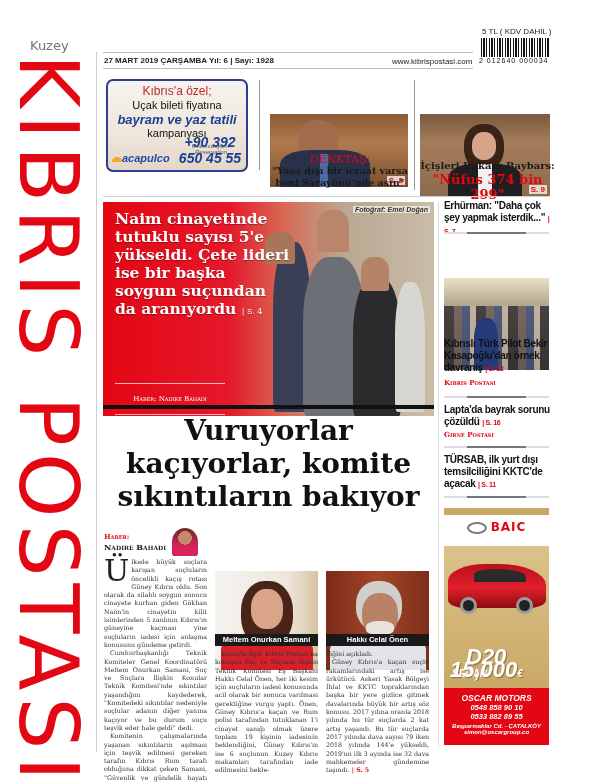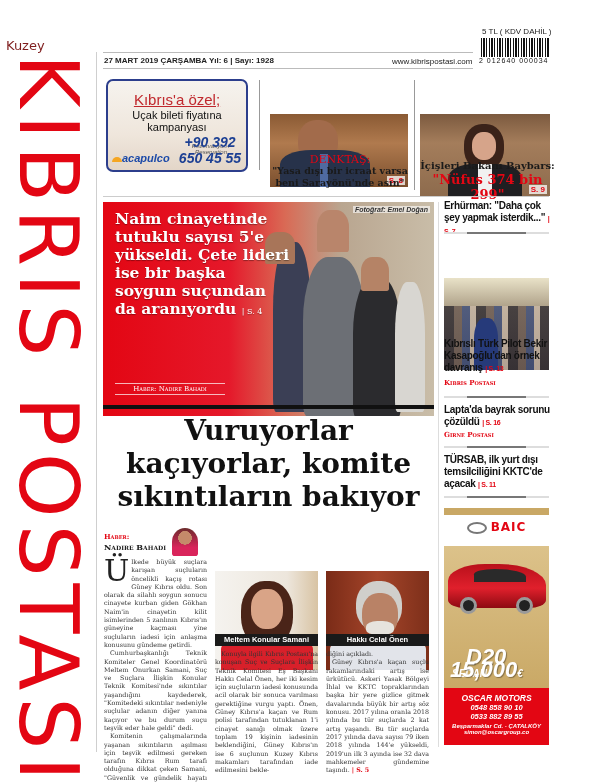--- a/index.html
+++ b/index.html
@@ -1,20 +1,20 @@
 <!DOCTYPE html>
 <html><head>
 <meta charset="utf-8">
 <style>
   * { box-sizing: border-box; margin: 0; padding: 0; }
   html, body { width: 600px; height: 782px; background: #ffffff; overflow: hidden; }
   body { position: relative; font-family: "Liberation Sans", sans-serif; color: #1a1a1a; }
 
   
-  .kuzey { position: absolute; left: 6px; top: 38px; color: #7f1d1d; font-size: 13px; font-family: "DejaVu Sans", sans-serif; }
+  .kuzey { position: absolute; left: 30px; top: 38px; color: #737373; font-size: 13px; font-family: "DejaVu Sans", sans-serif; }
   .masthead { position: absolute; left: 0; top: 54px; width: 96px; height: 690px; }
   .masthead-text {
     position: absolute; left: 48px; top: 0;
     transform-origin: 0 0; transform: rotate(90deg) translateY(-44px);
     white-space: nowrap; color: #e30613;
     font-family: "DejaVu Sans", sans-serif; font-size: 82px; font-weight: 400;
     letter-spacing: 7px; line-height: 88px;
   }
   .masthead-rule { position: absolute; left: 96px; top: 52px; width: 1px; height: 700px; background: #cfcfcf; }
 
@@ -23,21 +23,21 @@
   .barcode { position: absolute; left: 481px; top: 38px; width: 68px; height: 24px;
     background: repeating-linear-gradient(90deg,#111 0 1px,#fff 1px 2px,#111 2px 4px,#fff 4px 5px,#111 5px 6px,#fff 6px 8px); }
   .barcode-digits { position: absolute; left: 479px; top: 57px; font-size: 7px; letter-spacing: 1px; background: #fff; color:#111; }
   .topbar { position: absolute; left: 103px; top: 52px; width: 370px; height: 17px; border-top: 1px solid #bbb; border-bottom: 1px solid #bbb; }
   .dateline { position: absolute; left: 104px; top: 56px; font-size: 8px; font-weight: bold; color: #222; }
   .website { position: absolute; left: 392px; top: 57px; font-size: 8px; color: #222; }
 
   
   .ad-acapulco { position: absolute; left: 106px; top: 79px; width: 142px; height: 93px; border: 2px solid #2c3e8c; border-radius: 7px;
     background: linear-gradient(180deg,#f6f3ee 0%,#efe6dc 60%,#e3d6c8 100%); text-align: center; overflow: hidden; }
-  .ad-acapulco .t1 { margin-top: 10px; color: #c0282d; font-size: 15px; text-decoration: underline; }
+  .ad-acapulco .t1 { margin-top: 3px; color: #c0282d; font-size: 12px; }
   .ad-acapulco .t2 { color: #111; font-size: 11px; margin-top: 1px; }
   .ad-acapulco .t3 { color: #1c3f93; font-size: 13px; font-weight: bold; font-style: italic; margin-top: 1px; }
   .ad-acapulco .t4 { color: #111; font-size: 11px; }
   .ad-acapulco .logo { position: absolute; left: 4px; bottom: 6px; color: #1c4aa8; font-weight: bold; font-style: italic; font-size: 11px; }
   .ad-acapulco .sun { display:inline-block; width:10px; height:5px; background:#f5a623; border-radius:10px 10px 0 0; }
   .ad-acapulco .rez { position: absolute; left: 68px; bottom: 15px; font-size: 6px; color: #555; font-style: italic; }
   .ad-acapulco .phone { position: absolute; left: 66px; bottom: 4px; font-size: 14px; color: #1c3f93; font-weight: bold; font-style: italic; text-align: center; }
 
   .vrule { position: absolute; width: 1px; background: #999; }
   .hrule { position: absolute; height: 1px; background: #ccc; }
@@ -52,21 +52,21 @@
   .denktas-quote { position: absolute; left: 270px; top: 165px; width: 140px; text-align: center; font-size: 9.5px; font-weight: bold; line-height: 12px; }
   .baybars-head { position: absolute; left: 420px; top: 160px; width: 135px; text-align: center; font-size: 10px; font-weight: bold; }
   .baybars-quote { position: absolute; left: 420px; top: 172px; width: 135px; text-align: center; color: #e30613; font-size: 13px; font-weight: bold; }
 
   
   .lead { position: absolute; left: 103px; top: 202px; width: 331px; height: 214px; overflow: hidden;
     background: linear-gradient(90deg,#e30613 0%,#e5182a 38%,#d96a55 55%,#b9a690 72%,#c9bda8 100%); }
   .lead-person { position: absolute; border-radius: 40% 40% 8% 8%; }
   .lead-head { position: absolute; left: 12px; top: 8px; width: 175px; color: #fff; font-size: 15.5px; font-weight: bold; line-height: 18px; text-shadow: 0 1px 1px rgba(0,0,0,0.35); }
   .lead-head .pg { font-size: 8px; font-weight: normal; }
-  .lead-credit { position: absolute; left: 12px; top: 181px; width: 110px; border-top: 1px solid rgba(255,255,255,0.7); border-bottom: 1px solid rgba(255,255,255,0.7); color: #fff; font-size: 7px; text-align: center; padding: 1px 0; font-variant: small-caps; }
+  .lead-credit { position: absolute; left: 12px; top: 181px; width: 110px; border-top: 1px solid rgba(255,255,255,0.7); border-bottom: 1px solid rgba(255,255,255,0.7); color: #fff; font-size: 7px; text-align: center; padding: 11px 0; font-variant: small-caps; }
   .lead-photo-credit { position: absolute; right: 4px; top: 4px; color: #333; font-size: 7px; font-weight: bold; font-style: italic; background: rgba(255,255,255,0.6); padding: 0 2px; }
 
   .thickrule { position: absolute; left: 103px; top: 405px; width: 331px; height: 4px; background: #111; }
 
   .main-head { position: absolute; left: 103px; top: 414px; width: 331px; text-align: center; font-size: 28px; font-weight: bold; line-height: 33px; color: #111; }
 
   
   .byline-label { position: absolute; left: 104px; top: 532px; color: #e30613; font-size: 7px; font-weight: bold; font-variant: small-caps; }
   .byline-name { position: absolute; left: 104px; top: 542px; font-size: 8px; font-weight: bold; font-variant: small-caps; }
   .byline-avatar { position: absolute; left: 172px; top: 528px; width: 26px; height: 28px; border-radius: 50% 50% 10% 10%;
@@ -114,20 +114,21 @@
 <div class="price">5 TL ( KDV DAHİL )</div>
 <div class="barcode"></div>
 <div class="barcode-digits">2 012640 000034</div>
 <div class="topbar"></div>
 <div class="dateline">27 MART 2019 ÇARŞAMBA Yıl: 6 | Sayı: 1928</div>
 <div class="website">www.kibrispostasi.com</div>
 
 <div class="ad-acapulco">
   <div class="t1">Kıbrıs'a özel;</div>
   <div class="t2">Uçak bileti fiyatına</div>
+  <div class="t3">bayram ve yaz tatili</div>
   <div class="t4">kampanyası</div>
   <div class="logo"><span class="sun"></span><span>acapulco</span></div>
   <div class="rez">Rezervasyon / Reservation</div>
   <div class="phone">+90 392 650 45 55</div>
 </div>
 
 <div class="vrule" style="left:259px;top:80px;height:90px;"></div>
 
 <div class="photo" style="left:270px;top:78px;width:138px;height:73px;background:linear-gradient(180deg,#8a5a34 0%,#b07a4e 40%,#7a4f2e 100%);">
   <div style="position:absolute;left:28px;top:6px;width:40px;height:44px;border-radius:45%;background:#a26b4b;"></div>
@@ -178,21 +179,21 @@
   <span>lkede büyük suçlara karışan suçluların öncelikli kaçış rotası Güney Kıbrıs oldu. Son olarak da silahlı soygun sonucu cinayete kurban giden Gökhan Naim'in cinayetin kilit isimlerinden 5 zanlının Kıbrıs'ın güneyine kaçması yine suçluların iadesi için anlaşma konusunu gündeme getirdi.</span>
   <p>Cumhurbaşkanlığı Teknik Komiteler Genel Koordinatörü Meltem Onurkan Samani, Suç ve Suçlara İlişkin Konular Teknik Komitesi'nde sıkıntılar yaşandığını kaydederek, "Komitedeki sıkıntılar nedeniyle suçlular adanın diğer yanına kaçıyor ve bu durum suçu teşvik eder hale geldi" dedi.</p>
   <p>Komitenin çalışmalarında yaşanan sıkıntıların aşılması için teşvik edilmesi gereken tarafın Kıbrıs Rum tarafı olduğuna dikkat çeken Samani, "Güvenlik ve gündelik hayatı etkileyen konularda önemli adımlar atılabilmeliydi" ifadelerini kullandı.</p>
 </div>
 
 <div class="photo" style="left:215px;top:535px;width:103px;height:99px;background:linear-gradient(90deg,#f5f3ef 0%,#ede6dc 70%,#d8c3a3 100%);">
   <div style="position:absolute;left:26px;top:10px;width:52px;height:66px;border-radius:45%;background:#4a2418;"></div>
   <div style="position:absolute;left:36px;top:18px;width:32px;height:40px;border-radius:45%;background:#d9a487;"></div>
   <div style="position:absolute;left:6px;top:66px;width:92px;height:40px;border-radius:30% 30% 0 0;background:#d8202a;"></div>
 </div>
-<div class="portrait-cap" style="left:215px;top:634px;width:103px;">Meltem Konular Samani</div>
+<div class="portrait-cap" style="left:215px;top:634px;width:103px;">Meltem Onurkan Samani</div>
 
 <div class="photo" style="left:326px;top:535px;width:103px;height:99px;background:linear-gradient(90deg,#7a2b17 0%,#a5452a 50%,#7d2f1a 100%);">
   <div style="position:absolute;left:30px;top:10px;width:46px;height:50px;border-radius:45%;background:#d0cfcb;"></div>
   <div style="position:absolute;left:36px;top:22px;width:36px;height:44px;border-radius:45%;background:#b98266;"></div>
   <div style="position:absolute;left:40px;top:50px;width:28px;height:14px;border-radius:40%;background:#e6e3dd;"></div>
   <div style="position:absolute;left:4px;top:66px;width:96px;height:40px;border-radius:30% 30% 0 0;background:#e2e4ea;"></div>
 </div>
 <div class="portrait-cap" style="left:326px;top:634px;width:103px;">Hakkı Celal Önen</div>
 
 <div class="col" style="left:215px;top:650px;width:103px;">

